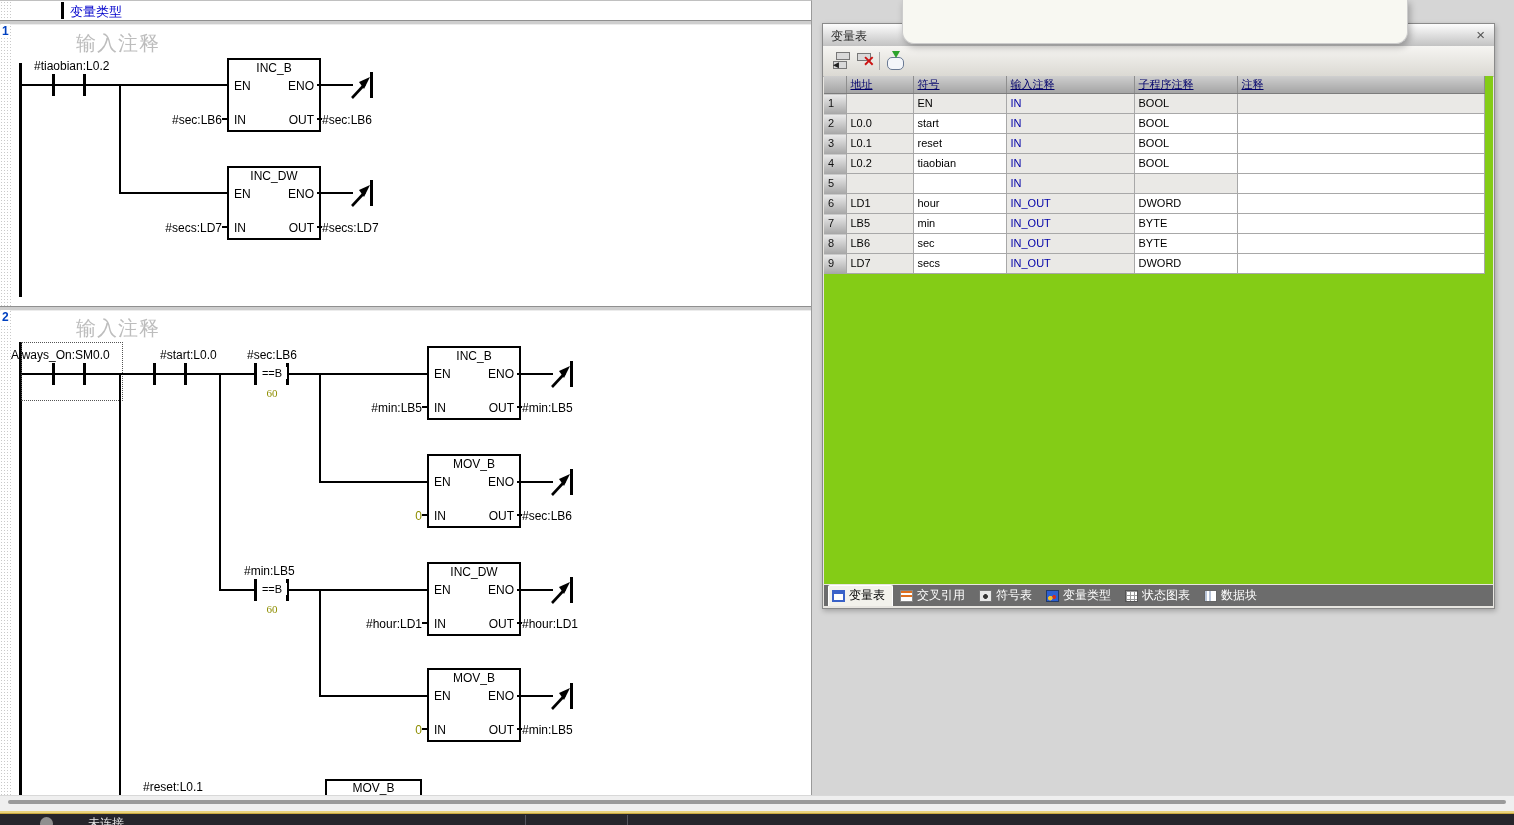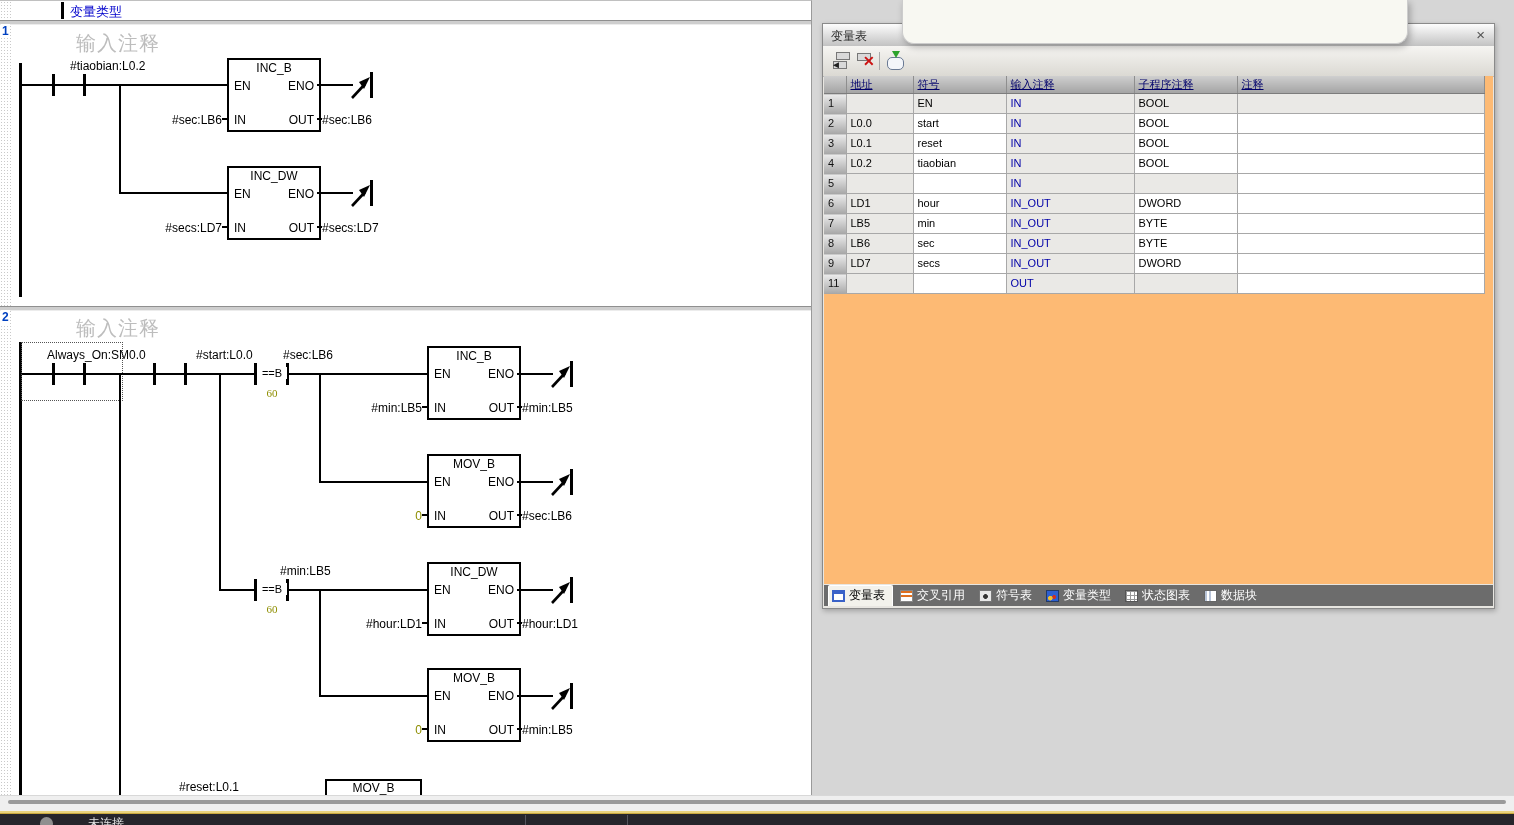--- a/index.html
+++ b/index.html
@@ -10,21 +10,21 @@
     border-right:1px solid #9a9a9a;border-top:1px solid #c0c0c0;overflow:hidden;}
   .hatch{position:absolute;left:0;top:0;width:11px;height:795px;background:#fff;
     background-image:radial-gradient(#c9c9c9 1px,transparent 1px);background-size:3px 3px;}
   .netsep{position:absolute;left:0;width:811px;height:3px;background:#cecece;
     border-top:1px solid #8f8f8f;border-bottom:1px solid #ececec;}
   .netnum{position:absolute;left:1px;font:bold 12px "Liberation Sans",sans-serif;color:#0040c0;background:#fff;padding:0 1px;}
   .netcmt{position:absolute;left:76px;font:20px "Liberation Sans",sans-serif;color:#bdbdbd;letter-spacing:1px;}
   .poucmt{position:absolute;left:70px;top:2px;font:13px "Liberation Sans",sans-serif;color:#0000cc;}
   .wire{position:absolute;background:#000;}
   .cbar{position:absolute;width:3px;height:22px;background:#000;}
-  .lbl{position:absolute;font:12px "Liberation Sans",sans-serif;color:#000;white-space:nowrap;margin-left:36px;}
+  .lbl{position:absolute;font:12px "Liberation Sans",sans-serif;color:#000;white-space:nowrap;}
   .cmp-op{position:absolute;font:11px "Liberation Sans",sans-serif;color:#000;width:30px;text-align:center;background:#fff;}
   .olive{color:#8e8e00;font-family:Liberation Serif, serif;}
   .blk{position:absolute;width:90px;height:70px;border:2px solid #000;background:#fff;
        font:12px "Liberation Sans",sans-serif;color:#000;}
   .blk .t{position:absolute;top:1px;left:0;right:0;text-align:center;}
   .blk .en{position:absolute;left:5px;top:19px;}
   .blk .eno{position:absolute;right:5px;top:19px;}
   .blk .in{position:absolute;left:5px;top:53px;}
   .blk .out{position:absolute;right:5px;top:53px;}
   .blk-partial{position:absolute;width:93px;height:16px;border:2px solid #000;border-bottom:none;background:#fff;
@@ -54,21 +54,21 @@
   .vw-close{position:absolute;right:9px;top:2px;font:15px "Liberation Sans",sans-serif;color:#555;cursor:default;}
   .vw-toolbar{position:absolute;left:0;top:22px;right:0;height:30px;background:linear-gradient(#f6f5f2,#dbd9d3);
     border-bottom:1px solid #b8b8b8;}
   .tbico{position:absolute;top:5px;width:20px;height:20px;}
   .rowico{position:absolute;width:12px;height:6px;background:#d9d9d9;border:1px solid #777;}
   .arrow-left{position:absolute;left:0;top:8px;font:10px "Liberation Sans",sans-serif;color:#222;}
   .red-x{position:absolute;left:8px;top:2px;font:bold 14px "Liberation Sans",sans-serif;color:#cc1111;}
   .tb-sep{position:absolute;left:56px;top:6px;width:1px;height:18px;background:#aaa;}
   .cyl{position:absolute;left:2px;top:6px;width:15px;height:11px;background:#f4f6fa;border:1px solid #6a7a94;border-radius:5px;}
   .green-arr{position:absolute;left:7px;top:0;width:0;height:0;border:4px solid transparent;border-top:7px solid #2ca32c;}
-  .vw-client{position:absolute;left:1px;top:52px;right:1px;bottom:24px;background:#fdba74;overflow:hidden;}
+  .vw-client{position:absolute;left:1px;top:52px;right:1px;bottom:24px;background:#84cc16;overflow:hidden;}
   table.vt{border-collapse:collapse;table-layout:fixed;font:11px "Liberation Sans",sans-serif;}
   table.vt td,table.vt th{padding:0 0 0 4px;height:19px;line-height:19px;overflow:hidden;white-space:nowrap;
     border-right:1px solid #a8a8a8;border-bottom:1px solid #a8a8a8;text-align:left;font-weight:normal;}
   table.vt th{height:17px;line-height:17px;background:linear-gradient(#cfcfcf,#a4a4a4);
     color:#00006b;text-decoration:underline;border-right:1px solid #8e8e8e;border-bottom:1px solid #7c7c7c;}
   td.rn{background:linear-gradient(#ececec,#a9a9a9);color:#111;border-bottom:1px solid #7c7c7c;border-right:1px solid #7c7c7c;}
   th.rn{background:linear-gradient(#cfcfcf,#a4a4a4);}
   td.g{background:#eae9e6;}
   td.w{background:#fff;}
   td.ty{background:#eae9e6;color:#0000a8;}
@@ -371,28 +371,20 @@
             <td class="w"></td>
           </tr>
       <tr>
             <td class="rn">9</td>
             <td class="g">LD7</td>
             <td class="w">secs</td>
             <td class="ty">IN_OUT</td>
             <td class="w">DWORD</td>
             <td class="w"></td>
           </tr>
-      <tr>
-            <td class="rn">11</td>
-            <td class="g"></td>
-            <td class="w"></td>
-            <td class="ty">OUT</td>
-            <td class="g"></td>
-            <td class="w"></td>
-          </tr>
     </tbody>
       </table>
   </div>
 
   <div class="vw-tabs">
     <div class="vtab active">
       <span class="ticon t1"></span>
       <span>变量表</span>
     </div>
     <div class="vtab">

